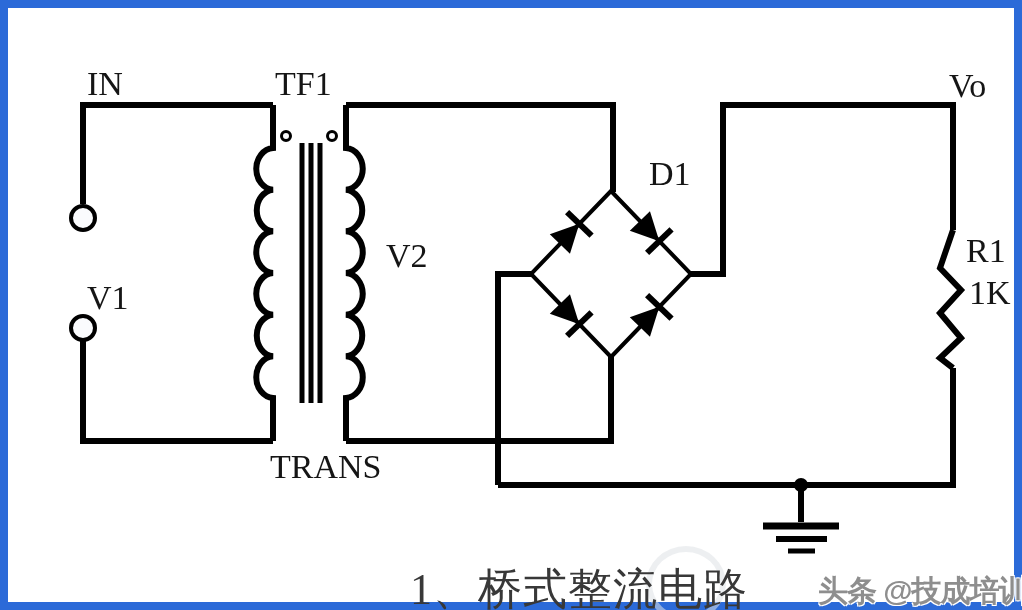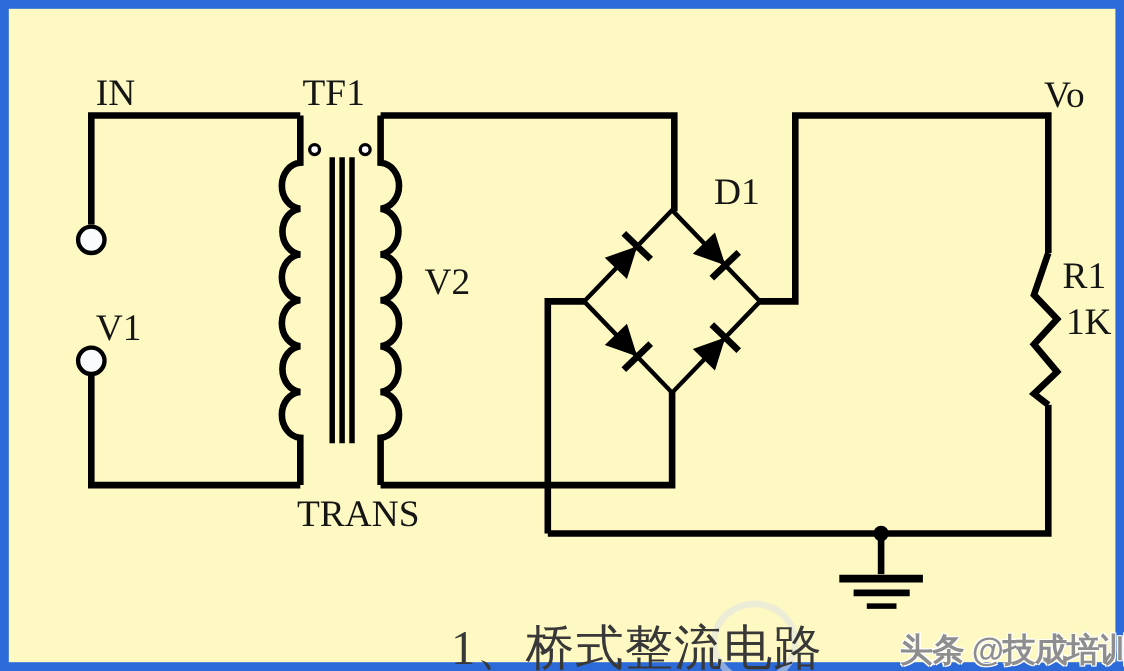--- a/index.html
+++ b/index.html
@@ -7,21 +7,21 @@
     position:relative;
     width:1022px;height:610px;
     box-sizing:border-box;
     background:#2b6ad8;
     overflow:hidden;
     font-family:"Liberation Serif", serif;
   }
   #canvas{
     position:absolute;
     left:8px;top:8px;right:8px;bottom:8px;
-    background:#fef9c3;
+    background:#ffffff;
   }
   #schematic{
     position:absolute;left:0;top:0;
     width:1022px;height:610px;
   }
   .lbl{
     font-family:"Liberation Serif", serif;
     font-size:34px;
     fill:#151515;
   }

